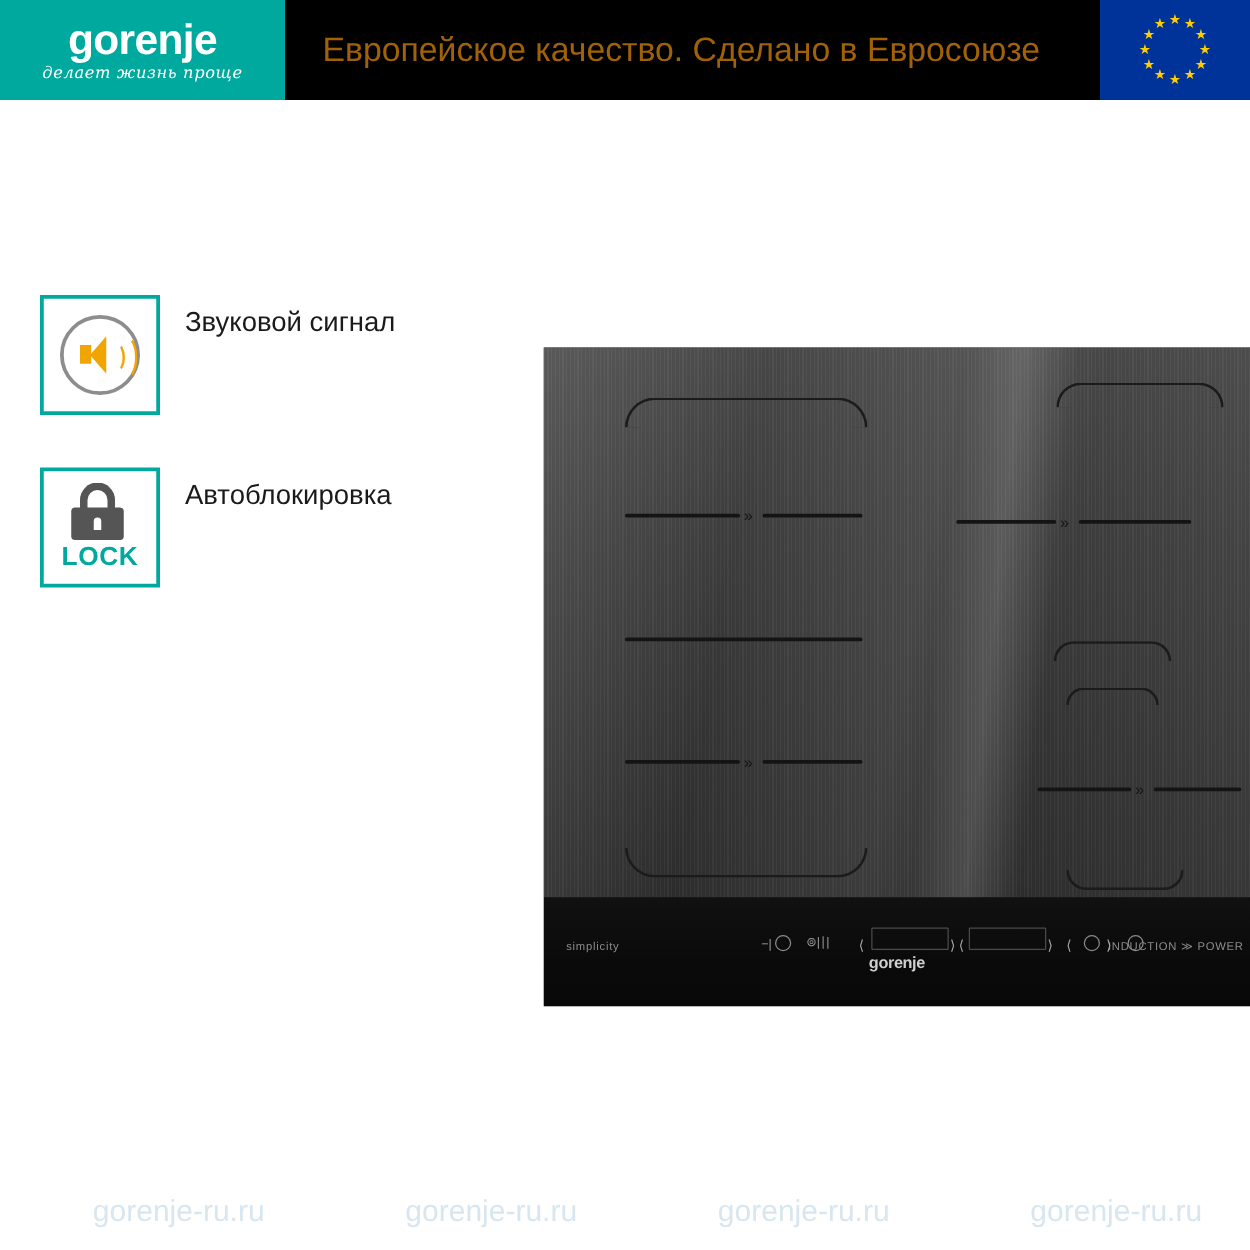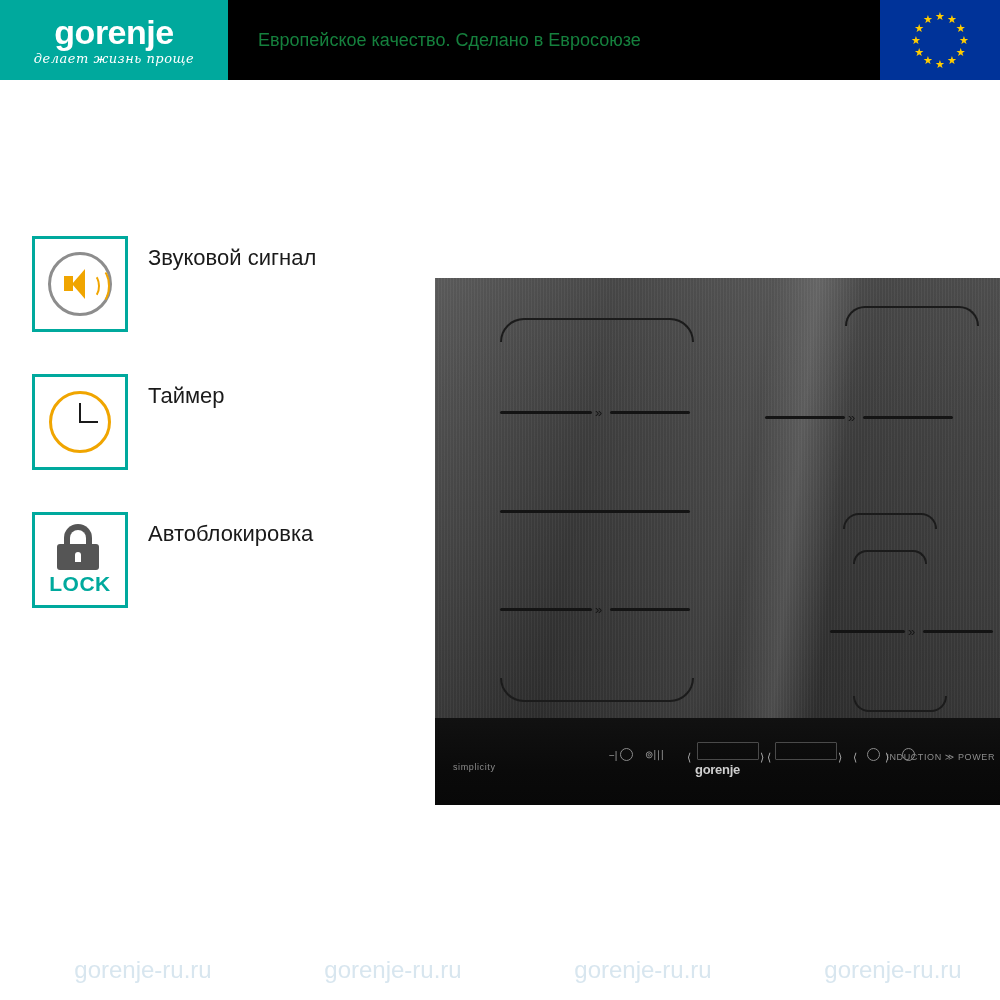--- a/index.html
+++ b/index.html
@@ -50,22 +50,22 @@
   }
   .header-banner {
     flex: 1;
     background: #000000;
     display: flex;
     align-items: center;
     padding-left: 30px;
     box-sizing: border-box;
   }
   .header-banner-text {
-    color: #15803d;
-    font-size: 18px;
+    color: #a16207;
+    font-size: 27px;
   }
   .eu-flag {
     width: 120px;
     height: 80px;
     background: #003399;
     position: relative;
   }
   .eu-star {
     position: absolute;
     color: #ffcc00;
@@ -353,30 +353,20 @@
         <div class="spk-body"></div>
         <div class="spk-cone"></div>
         <div class="spk-wave" style="left:38px; top:22px; width:10px; height:20px;"></div>
         <div class="spk-wave" style="left:42px; top:16px; width:16px; height:32px;"></div>
       </div>
     </div>
     <div class="feature-label">Звуковой сигнал</div>
   </div>
 
 
-  <div class="feature">
-    <div class="feature-icon">
-      <div class="timer-wrap">
-        <div class="timer-circle"></div>
-        <div class="timer-hand" style="left:30px; top:12px; width:2px; height:20px;"></div>
-        <div class="timer-hand" style="left:31px; top:30px; width:18px; height:2px;"></div>
-      </div>
-    </div>
-    <div class="feature-label">Таймер</div>
-  </div>
 
   <div class="feature">
     <div class="feature-icon">
       <div class="lock-wrap">
         <div class="lock-shackle"></div>
         <div class="lock-body"></div>
         <div class="lock-keyhole"></div>
         <div class="lock-text">LOCK</div>
       </div>
     </div>
@@ -404,21 +394,21 @@
     <div class="zone-line" style="left:428px; top:138px; width:90px;"></div>
     <div class="zone-curve" style="left:408px; top:235px; width:90px; height:14px;"></div>
     <div class="zone-curve" style="left:418px; top:272px; width:70px; height:12px;"></div>
     <div class="zone-line" style="left:395px; top:352px; width:75px;"></div>
     <div class="zone-arrow" style="left:473px; top:347px;">»</div>
     <div class="zone-line" style="left:488px; top:352px; width:70px;"></div>
     <div class="zone-curve down" style="left:418px; top:418px; width:90px; height:14px;"></div>
   </div>
 
   <div class="control-panel">
-    <div class="panel-text" style="left:18px; top:34px;margin-top:10px;">simplicity</div>
+    <div class="panel-text" style="left:18px; top:34px;">simplicity</div>
     <div class="panel-text" style="right:5px; top:34px;">INDUCTION ≫ POWER</div>
 
     <div class="panel-circle" style="left:185px; top:30px;"></div>
     <div class="panel-glyph" style="left:174px; top:33px;">−|</div>
     <div class="panel-glyph" style="left:210px; top:32px;">⊚|∣|</div>
 
     <div class="slider-box" style="left:262px; top:24px; width:60px;"></div>
     <div class="panel-chevron" style="left:252px; top:34px;">⟨</div>
     <div class="panel-chevron" style="left:325px; top:34px;">⟩</div>
 

